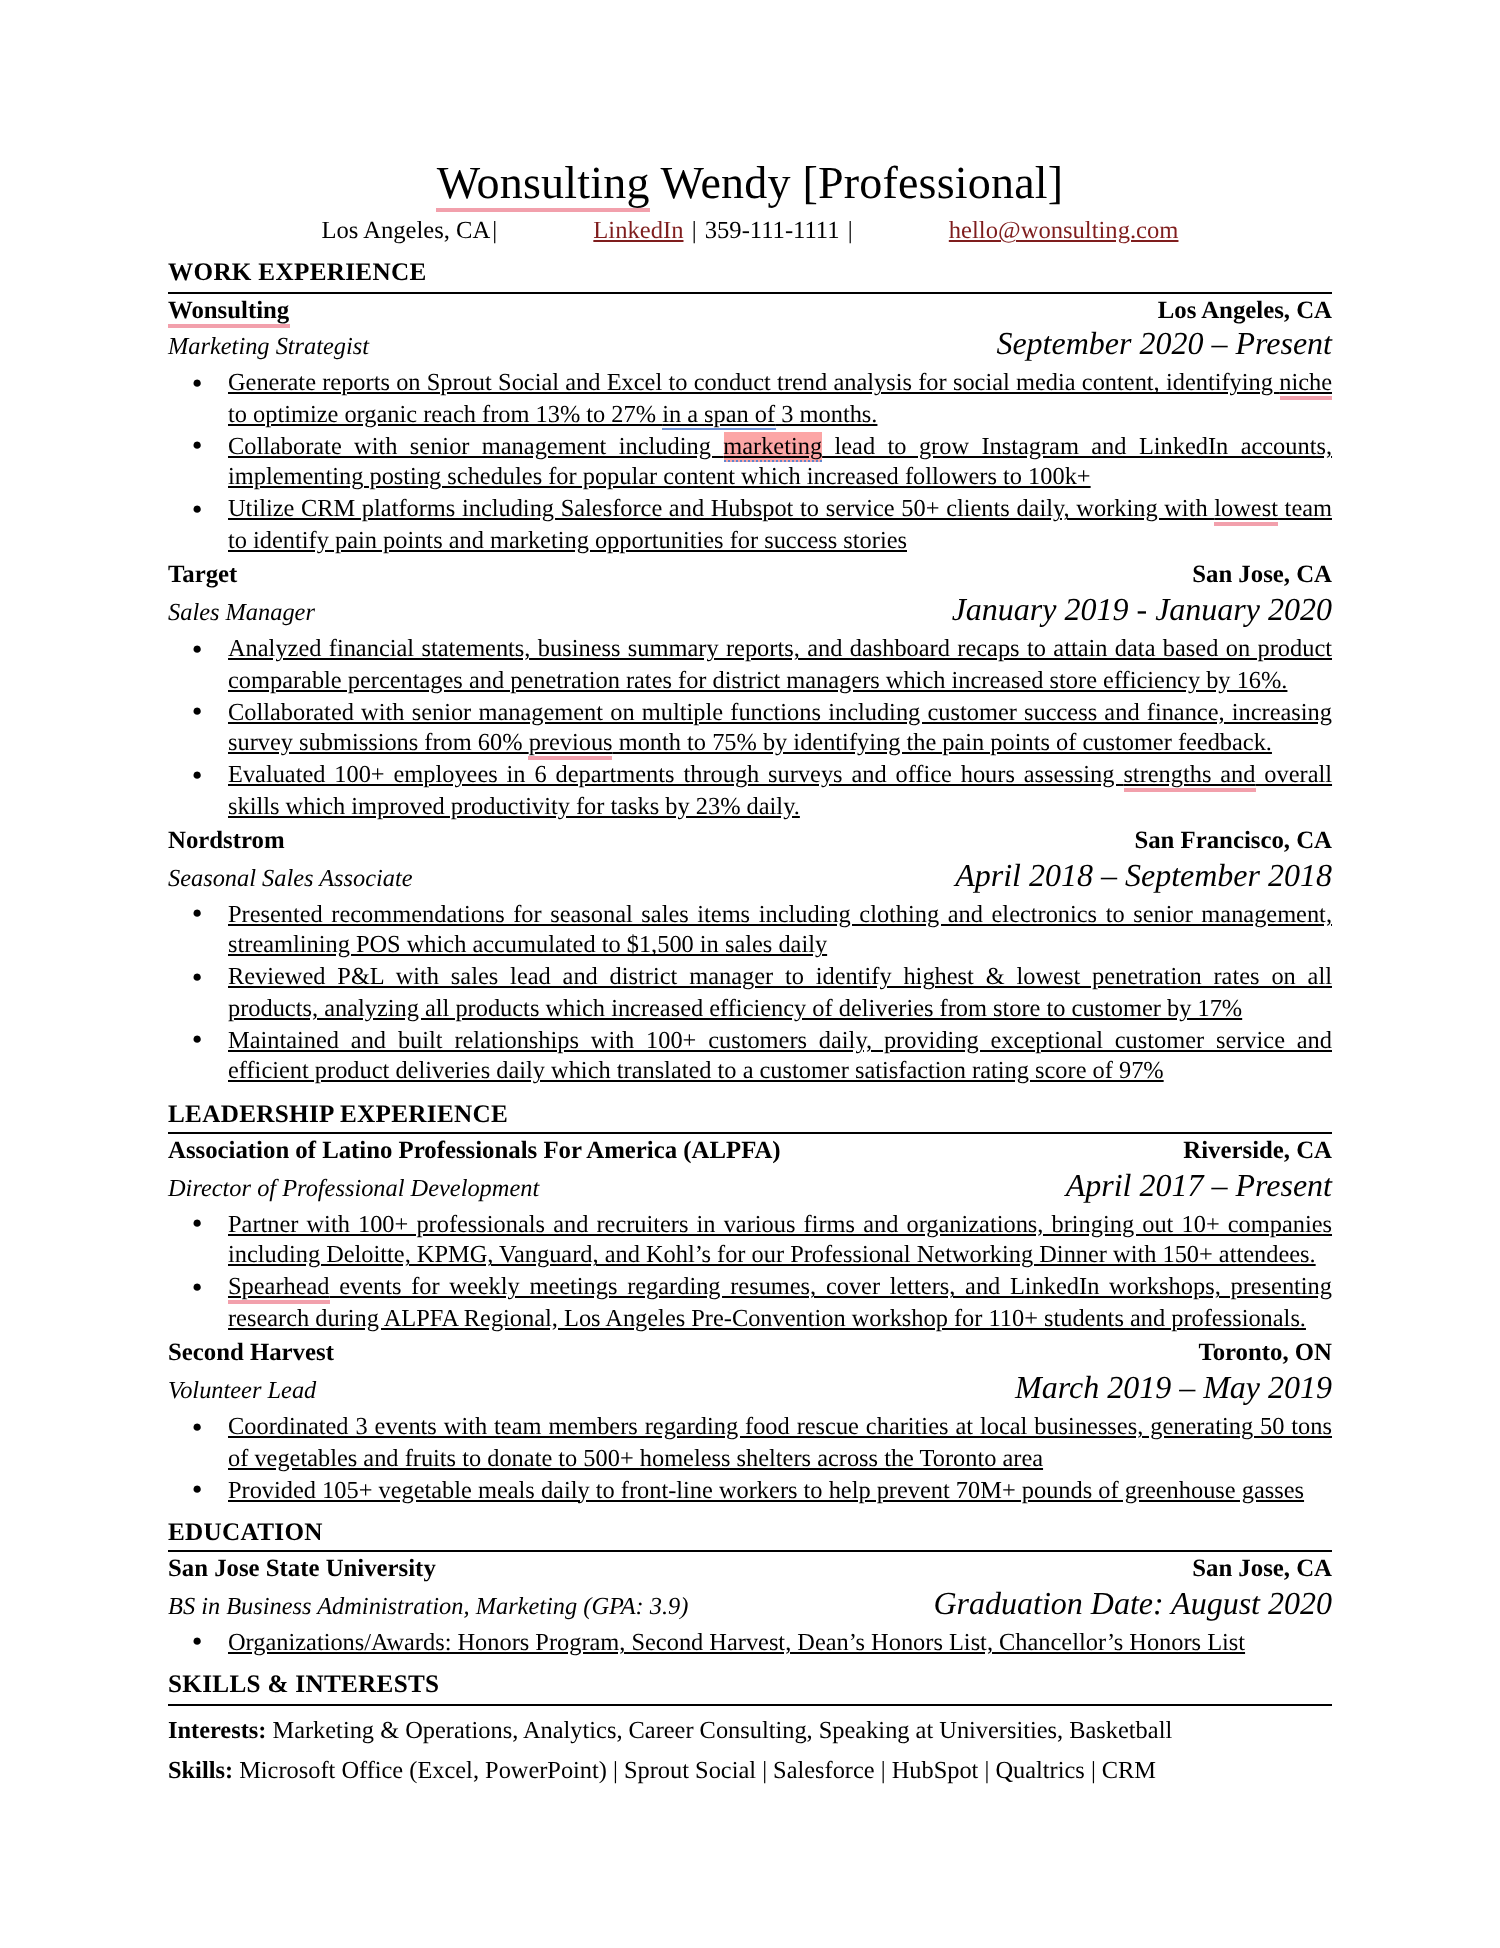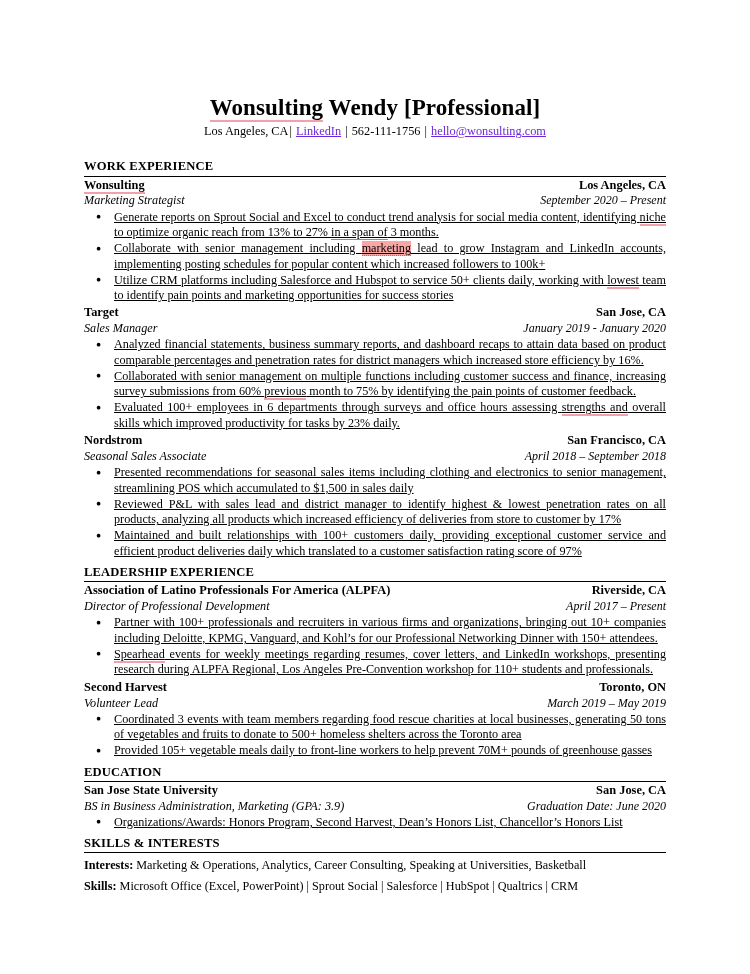--- a/index.html
+++ b/index.html
@@ -23,49 +23,50 @@
     height: 974px;
     background: #fff;
     box-sizing: border-box;
     padding: 78px 84px 0 84px;
   }
 
   
   .doc-title {
     text-align: center;
     font-size: 23px;
-    font-weight: bold;
+    font-weight: normal;
     letter-spacing: 0.1px;
     line-height: 1.18;
-    margin: 16px 0 3px 0;
+    margin: 0 0 3px 0;
   }
   .contact-line {
     text-align: center;
     font-size: 12.3px;
     line-height: 1.25;
     margin: 0 0 5px 0;
   }
   .contact-line a,
   .link {
-    color: #6d28d9;
+    color: #7f1d1d;
     text-decoration: underline;
+    margin-left: 44px;
   }
   .sep { padding: 0 1px; }
 
   
   .section-head {
     font-size: 12.6px;
     font-weight: bold;
     letter-spacing: 0.15px;
     line-height: 1.2;
     margin: 6px 0 0 0;
     padding-bottom: 1px;
     border-bottom: 1.4px solid #000;
   }
-  .section-head.first { margin-top: 20px; }
+  .section-head.first { margin-top: 6px; }
 
   
   .entry { margin-top: 2px; }
   .entry.first-entry { margin-top: 1px; }
 
   .row {
     display: flex;
     justify-content: space-between;
     align-items: baseline;
     line-height: 1.28;
@@ -78,21 +79,21 @@
     font-size: 12.4px;
     font-weight: bold;
     text-align: right;
     white-space: nowrap;
   }
   .title-it {
     font-size: 12.2px;
     font-style: italic;
   }
   .date-it {
-    font-size: 12px;
+    font-size: 16px;
     font-style: italic;
     text-align: right;
     white-space: nowrap;
   }
 
   
   ul.bullets {
     list-style: none;
     margin: 0;
     padding: 0;
@@ -140,21 +141,21 @@
 
   .edu-row { line-height: 1.28; justify-content: space-between; }
 </style>
 </head>
 <body>
 
 <div class="page">
 
   <div class="doc-title"><span class="sp">Wonsulting</span><span> Wendy [Professional]</span></div>
 
-  <div class="contact-line"><span>Los Angeles, CA</span><span class="sep">|</span> <a href="#" class="link">LinkedIn</a> <span class="sep">|</span> <span>562-111-1756</span> <span class="sep">|</span> <a href="#" class="link">hello@wonsulting.com</a></div>
+  <div class="contact-line"><span>Los Angeles, CA</span><span class="sep">|</span> <a href="#" class="link">LinkedIn</a> <span class="sep">|</span> <span>359-111-1111</span> <span class="sep">|</span> <a href="#" class="link">hello@wonsulting.com</a></div>
 
   <div class="section-head first">WORK EXPERIENCE</div>
 
   <div class="entry first-entry">
     <div class="row">
       <span class="org"><span class="sp">Wonsulting</span></span>
       <span class="loc">Los Angeles, CA</span>
     </div>
     <div class="row">
       <span class="title-it">Marketing Strategist</span>
@@ -233,21 +234,21 @@
 
   <div class="section-head">EDUCATION</div>
 
   <div class="entry first-entry">
     <div class="row edu-row">
       <span class="org">San Jose State University</span>
       <span class="loc">San Jose, CA</span>
     </div>
     <div class="row edu-row">
       <span class="title-it">BS in Business Administration, Marketing (GPA: 3.9)</span>
-      <span class="date-it">Graduation Date: June 2020</span>
+      <span class="date-it">Graduation Date: August 2020</span>
     </div>
     <ul class="bullets">
       <li>Organizations/Awards: Honors Program, Second Harvest, Dean’s Honors List, Chancellor’s Honors List</li>
     </ul>
   </div>
 
   <div class="section-head">SKILLS &amp; INTERESTS</div>
 
   <div class="skills-line"><b>Interests:</b><span> Marketing &amp; Operations, Analytics, Career Consulting, Speaking at Universities, Basketball</span></div>
 

